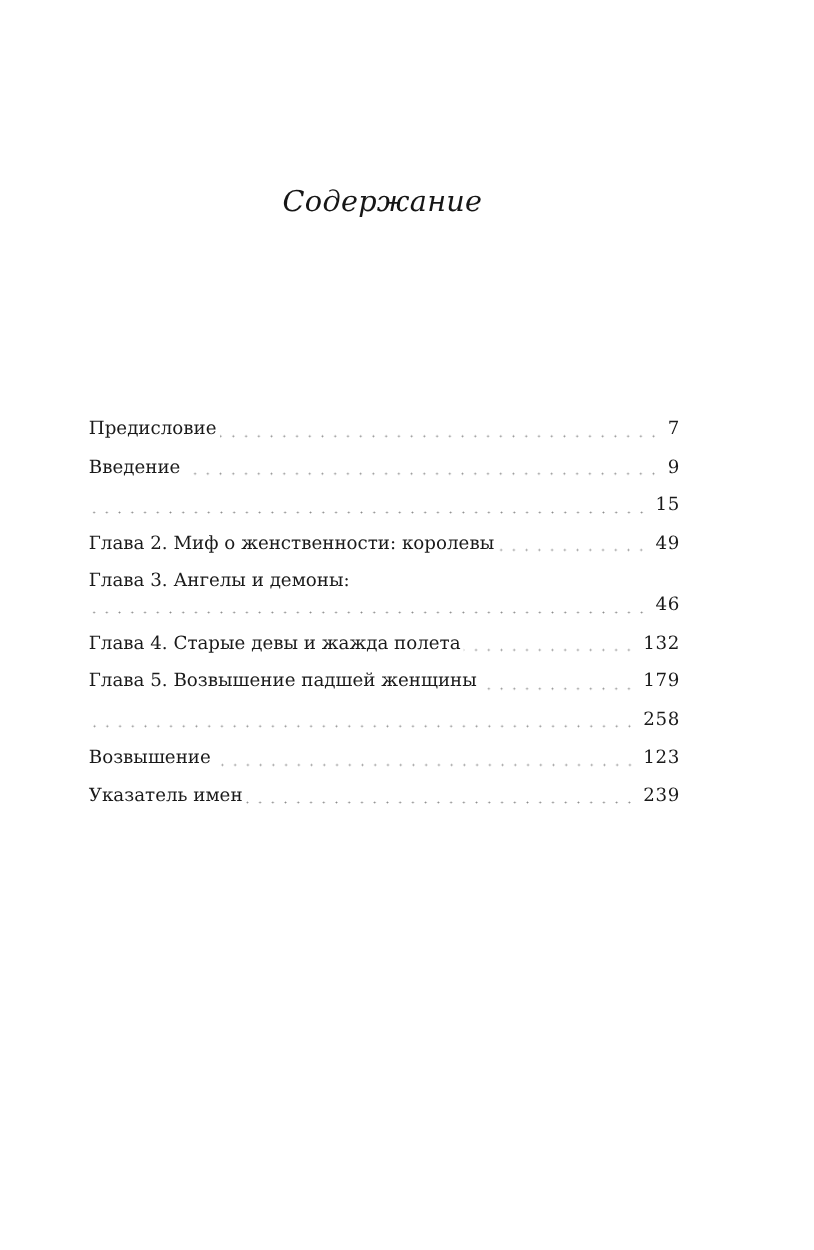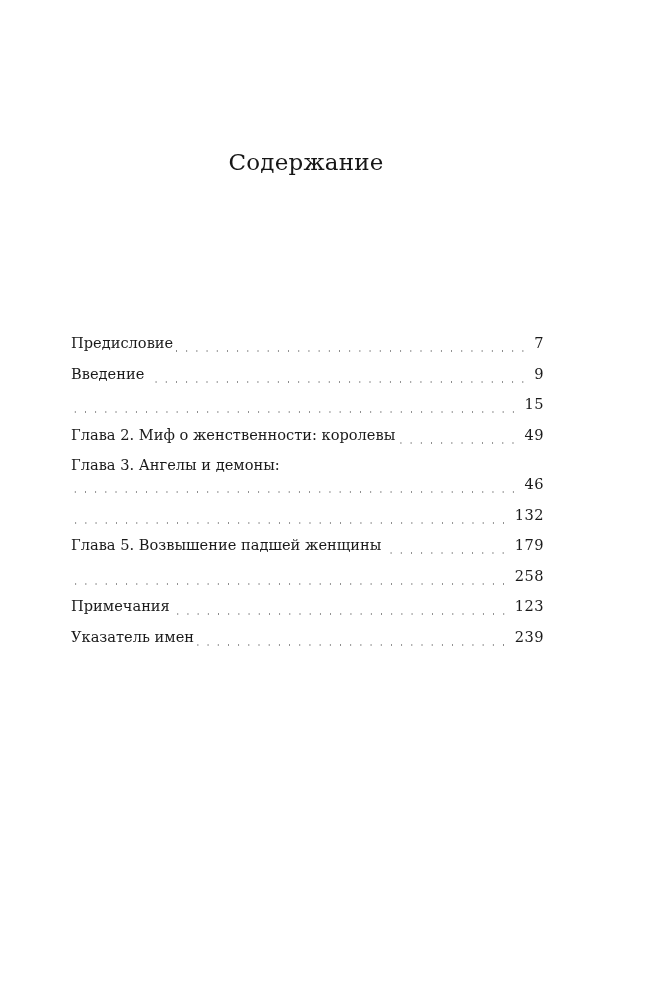--- a/index.html
+++ b/index.html
@@ -19,39 +19,40 @@
       position: absolute;
       top: 134px;
       left: 0;
       width: 612px;
       text-align: center;
       font-size: 23px;
       letter-spacing: 0.2px;
       font-family: "DejaVu Serif", serif;
       font-weight: normal;
       color: #161616;
+      font-style: italic;
     }
     .toc {
       position: absolute;
       left: 71px;
       top: 333px;
       width: 473px;
     }
     .toc-entry {
       position: relative;
       font-size: 14.6px;
       line-height: 19px;
       margin-bottom: 11.5px;
     }
     .toc-entry.multi {
       margin-bottom: 11.5px;
     }
     .toc-line {
       display: flex;
-      align-items: flex-end;
+      align-items: center;
       white-space: nowrap;
     }
     .toc-text {
       flex: 0 0 auto;
     }
     .toc-leader {
       flex: 1 1 auto;
       overflow: hidden;
       margin: 0 6px 0 3px;
       height: 14px;
@@ -112,20 +113,21 @@
       <span class="toc-text">Глава 3. Ангелы и демоны:</span>
     </div>
     <div class="toc-line">
       <span class="toc-leader"></span>
       <span class="toc-page">46</span>
     </div>
   </div>
 
   <div class="toc-entry">
     <div class="toc-line">
+      <span class="toc-text">Глава 4. Старые девы и жажда полета</span>
       <span class="toc-leader"></span>
       <span class="toc-page">132</span>
     </div>
   </div>
 
   <div class="toc-entry">
     <div class="toc-line">
       <span class="toc-text">Глава 5. Возвышение падшей женщины</span>
       <span class="toc-leader"></span>
       <span class="toc-page">179</span>
@@ -135,21 +137,21 @@
 
   <div class="toc-entry">
     <div class="toc-line">
       <span class="toc-leader"></span>
       <span class="toc-page">258</span>
     </div>
   </div>
 
   <div class="toc-entry">
     <div class="toc-line">
-      <span class="toc-text">Примечания</span>
+      <span class="toc-text">Возвышение</span>
       <span class="toc-leader"></span>
       <span class="toc-page">123</span>
     </div>
   </div>
 
   <div class="toc-entry">
     <div class="toc-line">
       <span class="toc-text">Указатель имен</span>
       <span class="toc-leader"></span>
       <span class="toc-page">239</span>

